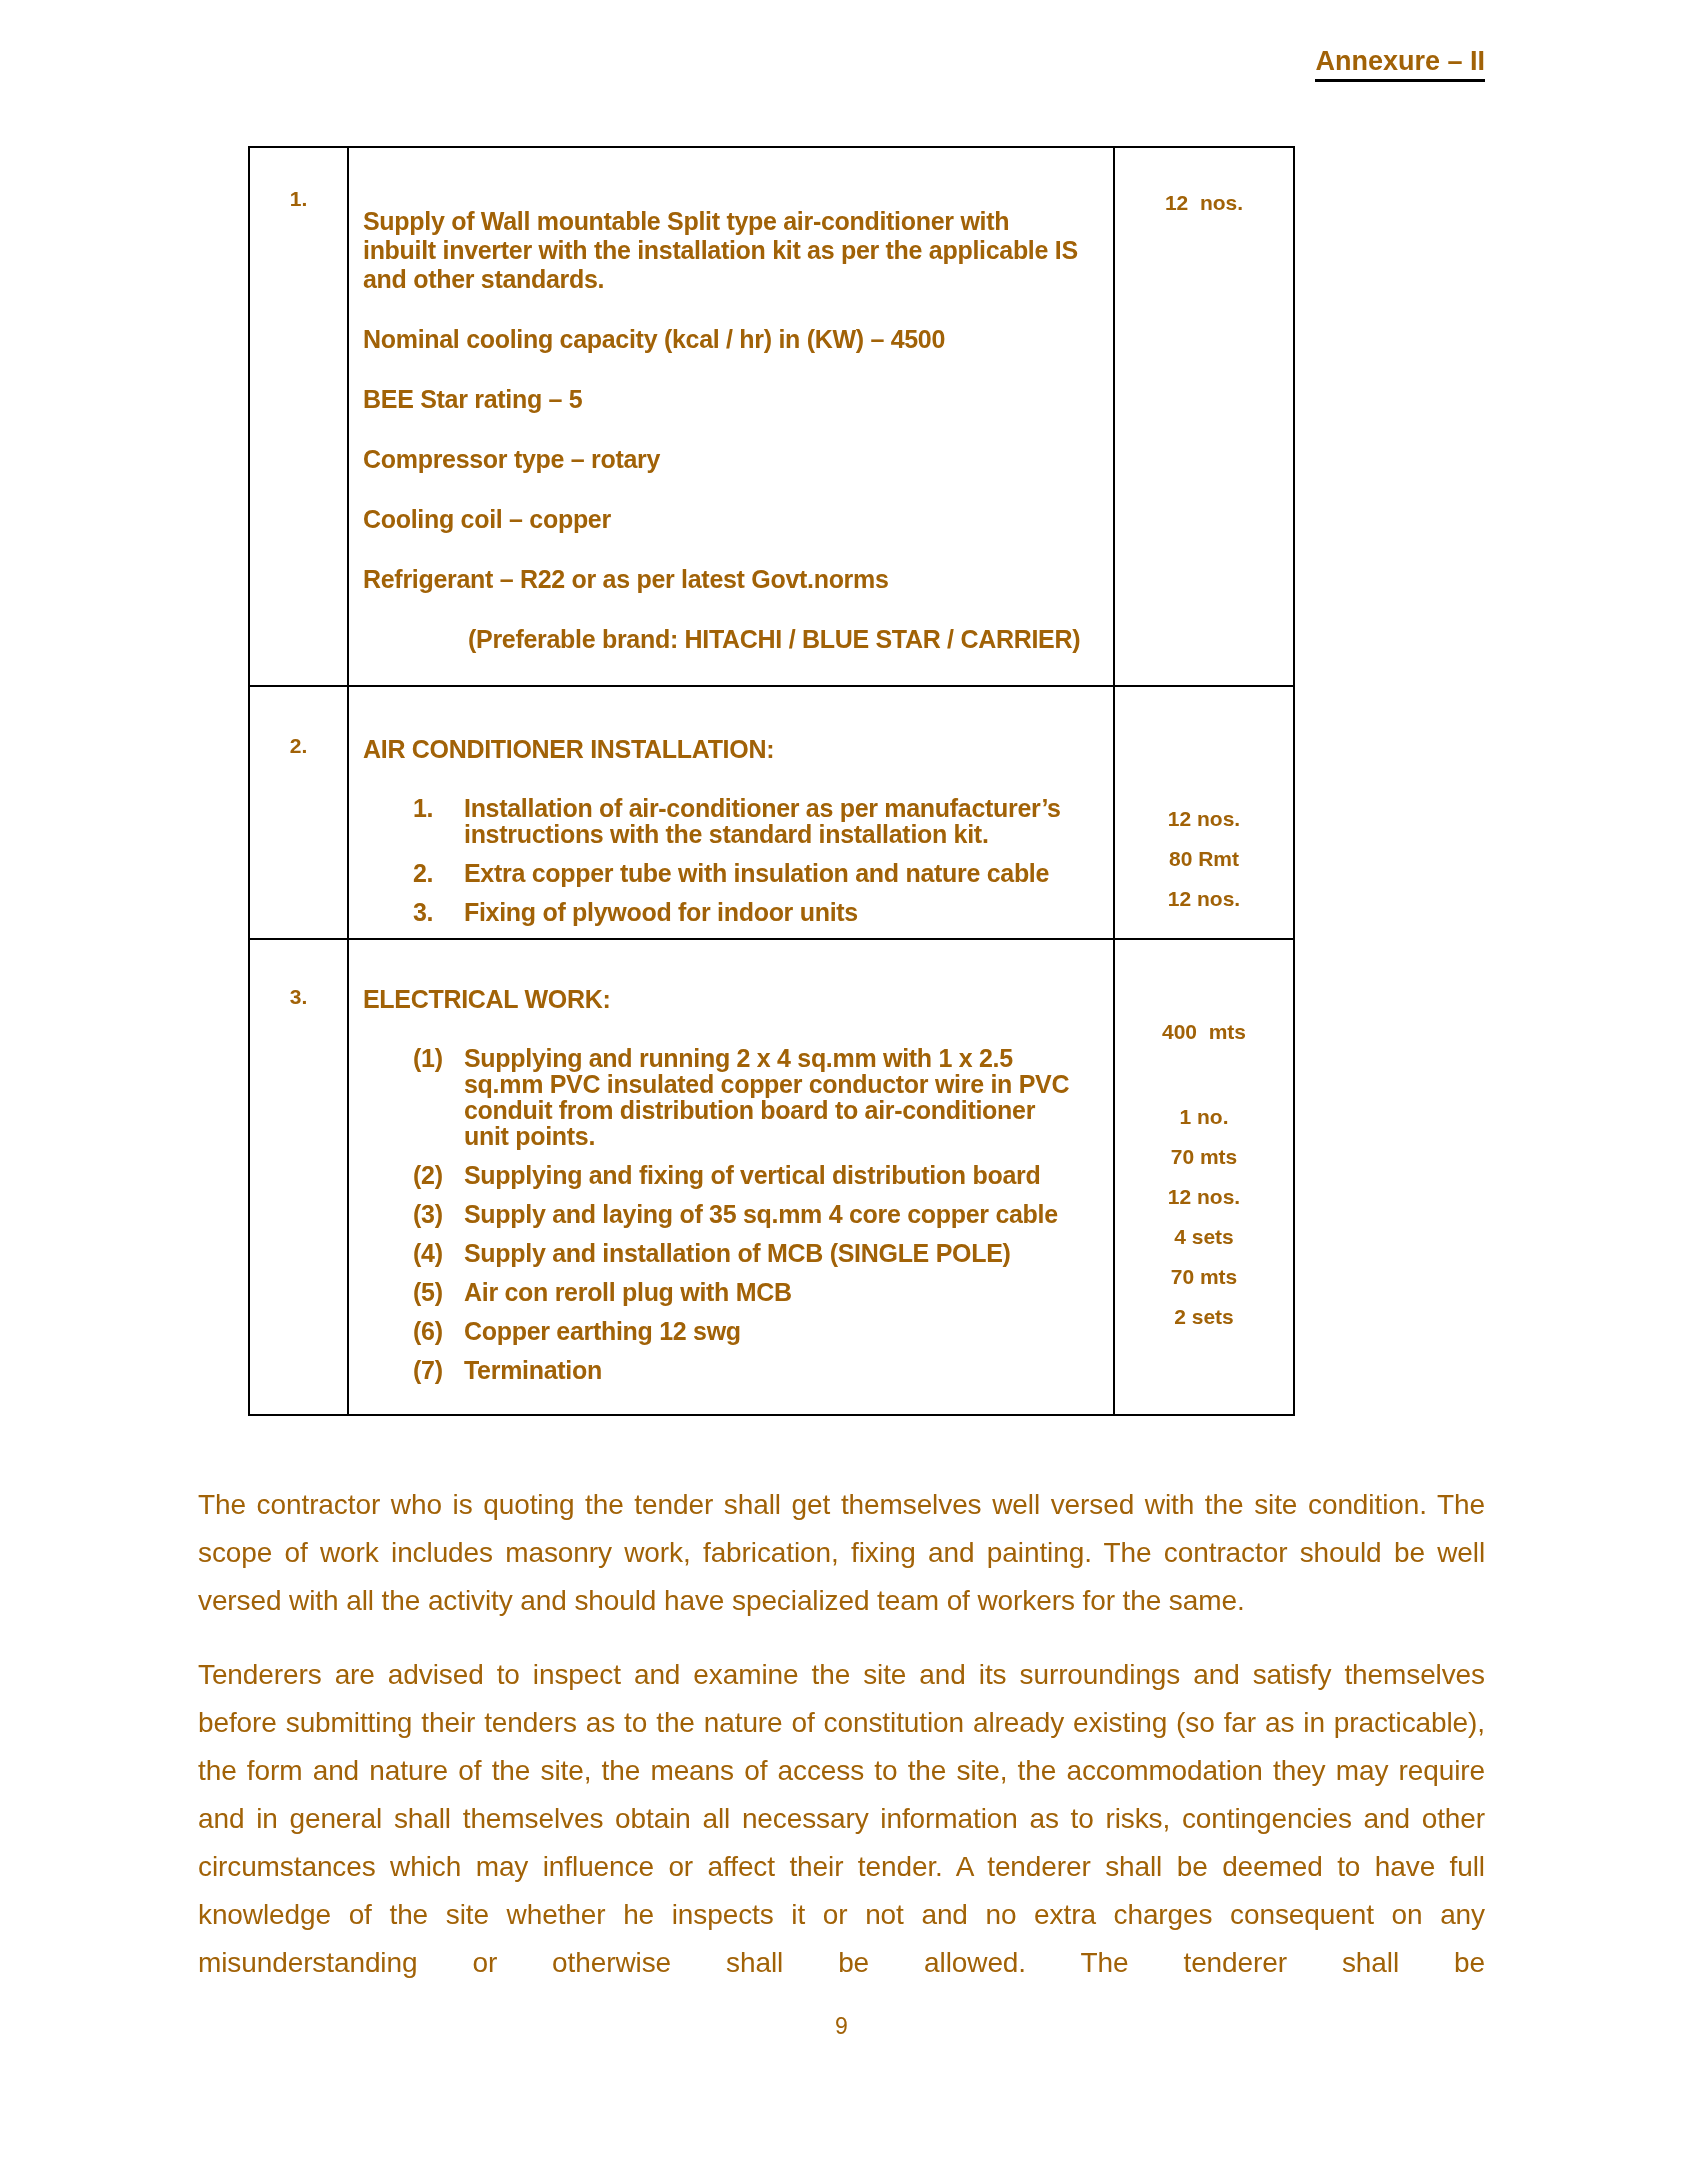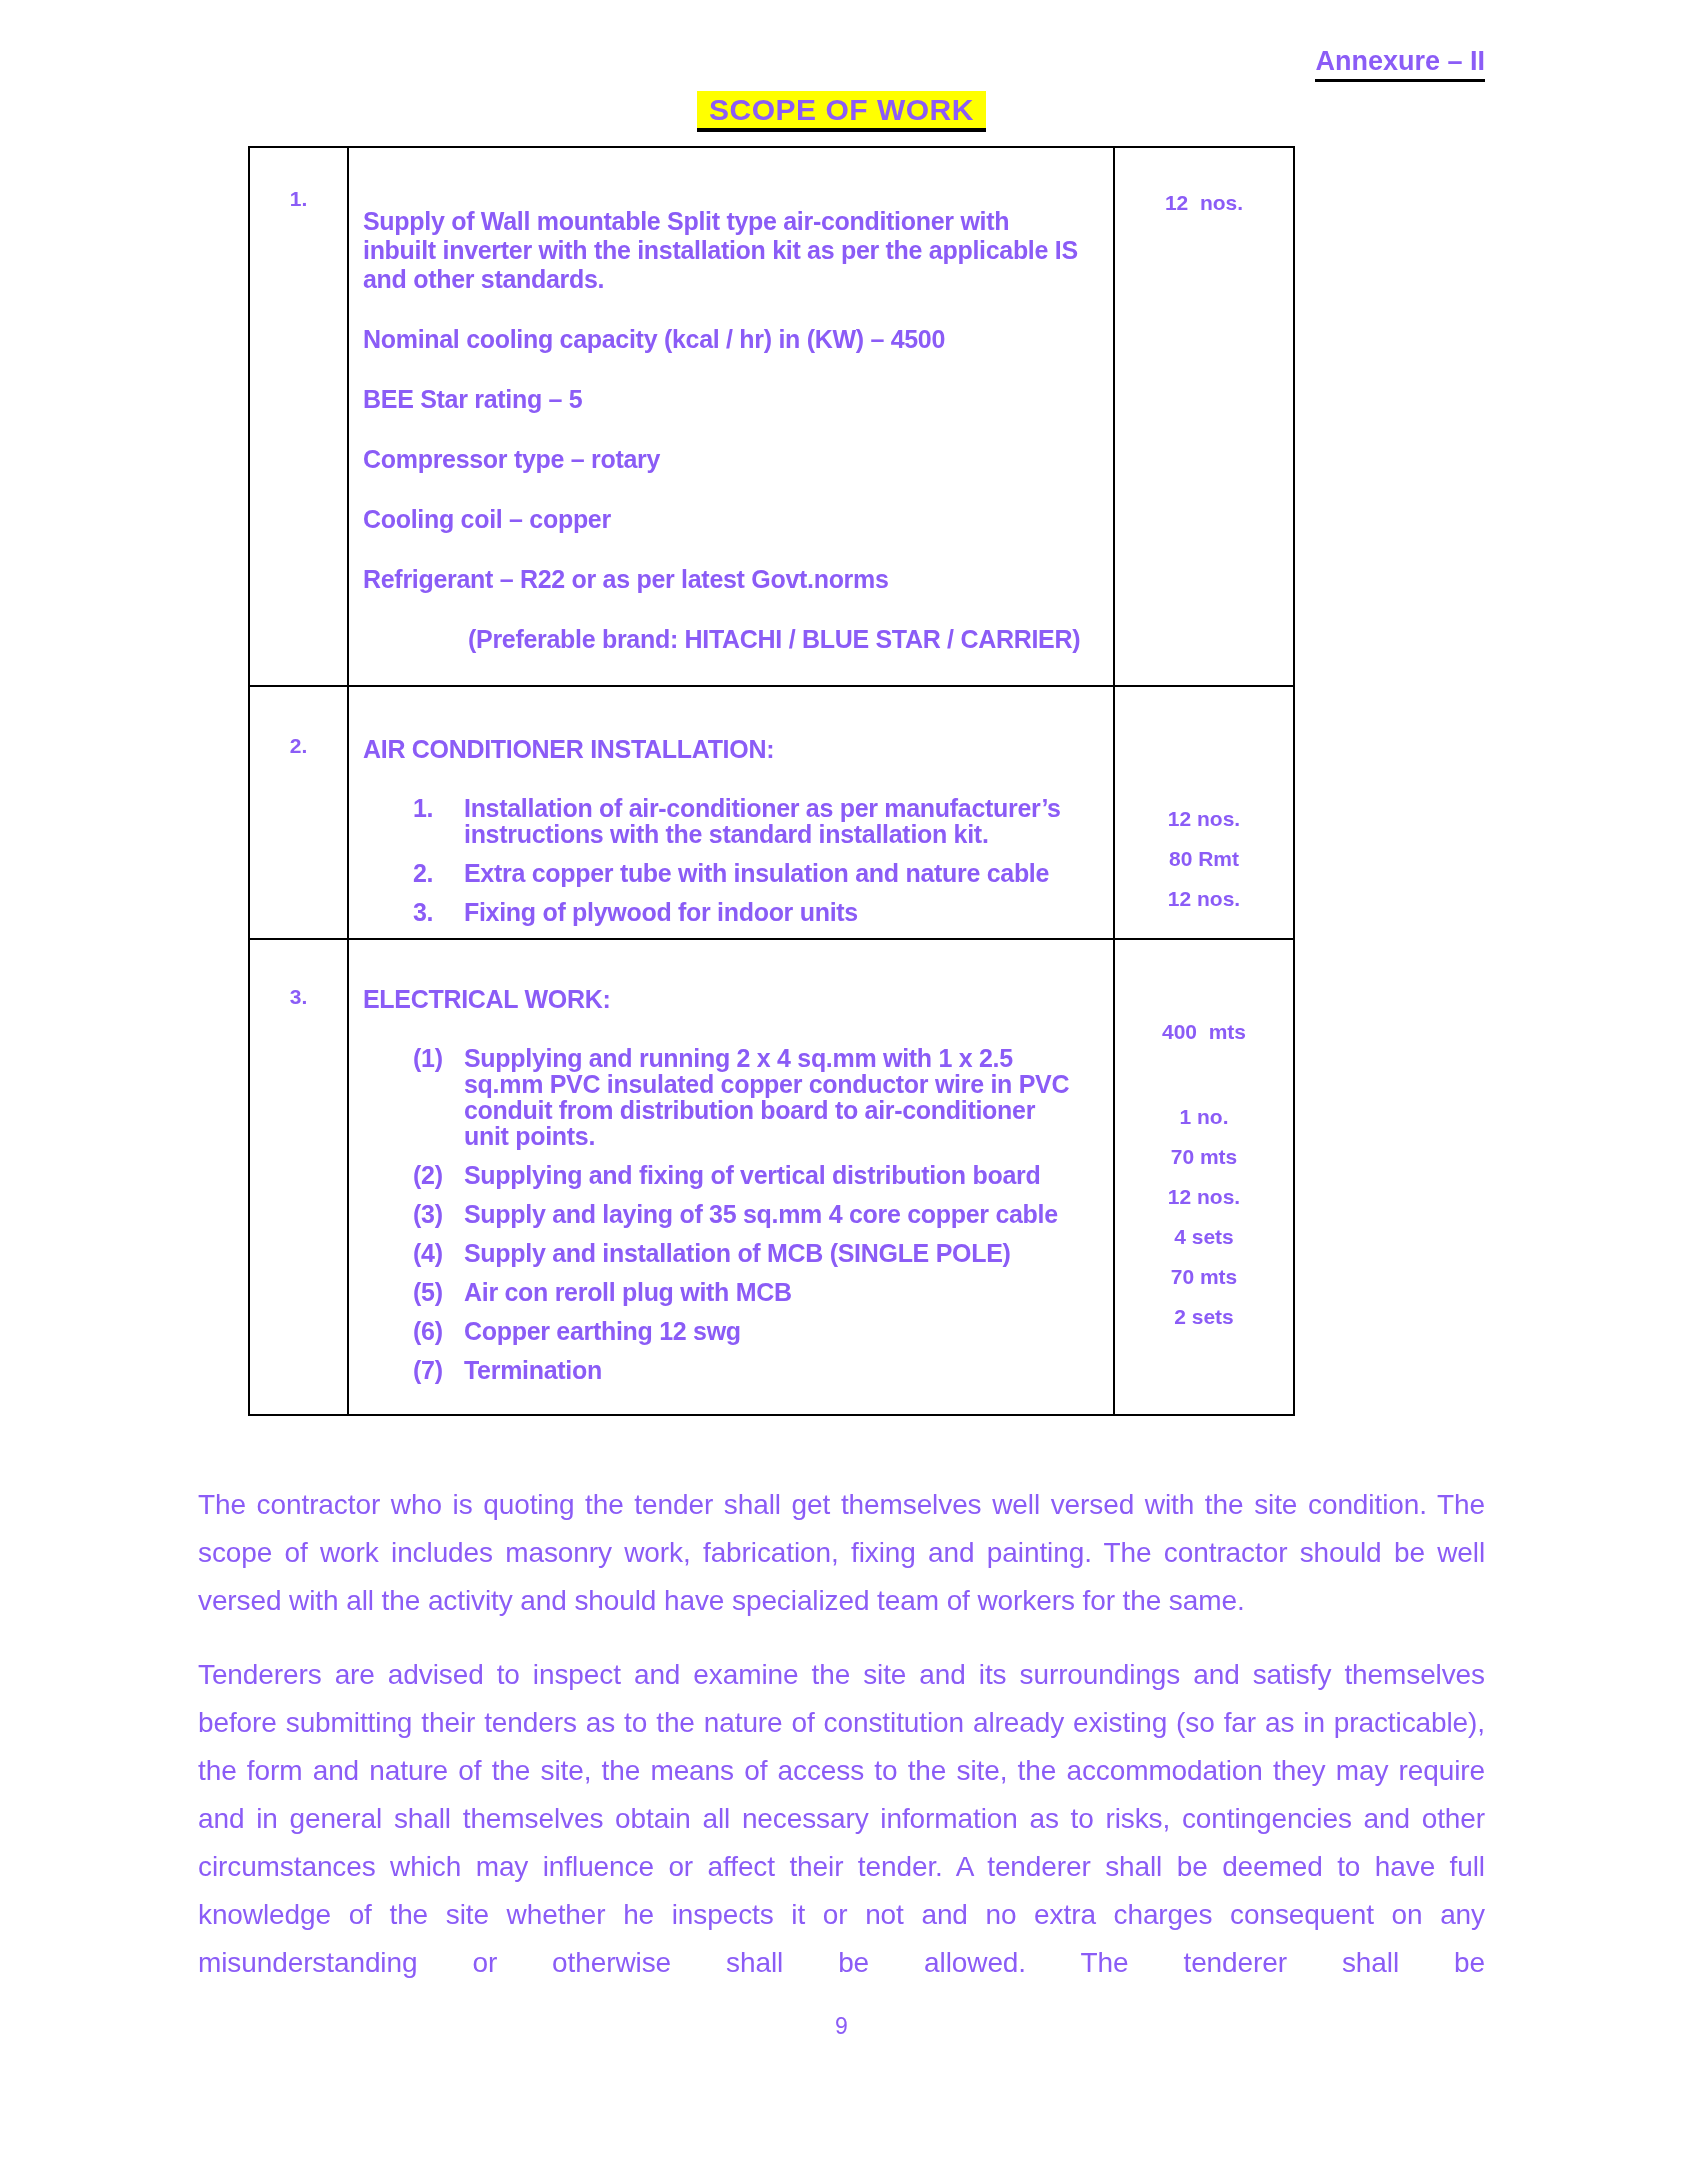--- a/index.html
+++ b/index.html
@@ -1,18 +1,18 @@
 <!DOCTYPE html>
 <html><head>
 <meta charset="utf-8">
 <style>
   html,body { margin:0; padding:0; background:#fff; }
   .page {
     position:relative; width:1683px; height:2178px; background:#ffffff;
-    font-family:"Liberation Sans", sans-serif; color:#8b5cf6;
+    font-family:"Liberation Sans", sans-serif; color:#a16207;
   }
   
   .annexure {
     position:absolute; top:46px; right:198px;
     font-size:27px; font-weight:bold;
     border-bottom:3px solid #000; padding-bottom:2px;
   }
   .title-wrap { position:absolute; top:91px; left:0; width:100%; text-align:center; }
   .title {
     display:inline-block; background:#ffff00;
@@ -65,23 +65,20 @@
   .content p.fill-last { text-align-last:justify; }
   .pagenum { text-align:center; font-size:23px; margin-top:16px; }
 </style>
 </head>
 <body>
 
 <div class="page">
 
   <div class="annexure">Annexure – II</div>
 
-  <div class="title-wrap">
-    <span class="title" style="background: rgb(255, 255, 0);">SCOPE OF WORK</span>
-  </div>
 
   <table class="scope">
     <colgroup>
         <col class="c1">
         <col class="c2">
         <col class="c3">
       </colgroup>
     <tbody>
 
     <tr class="r1">

